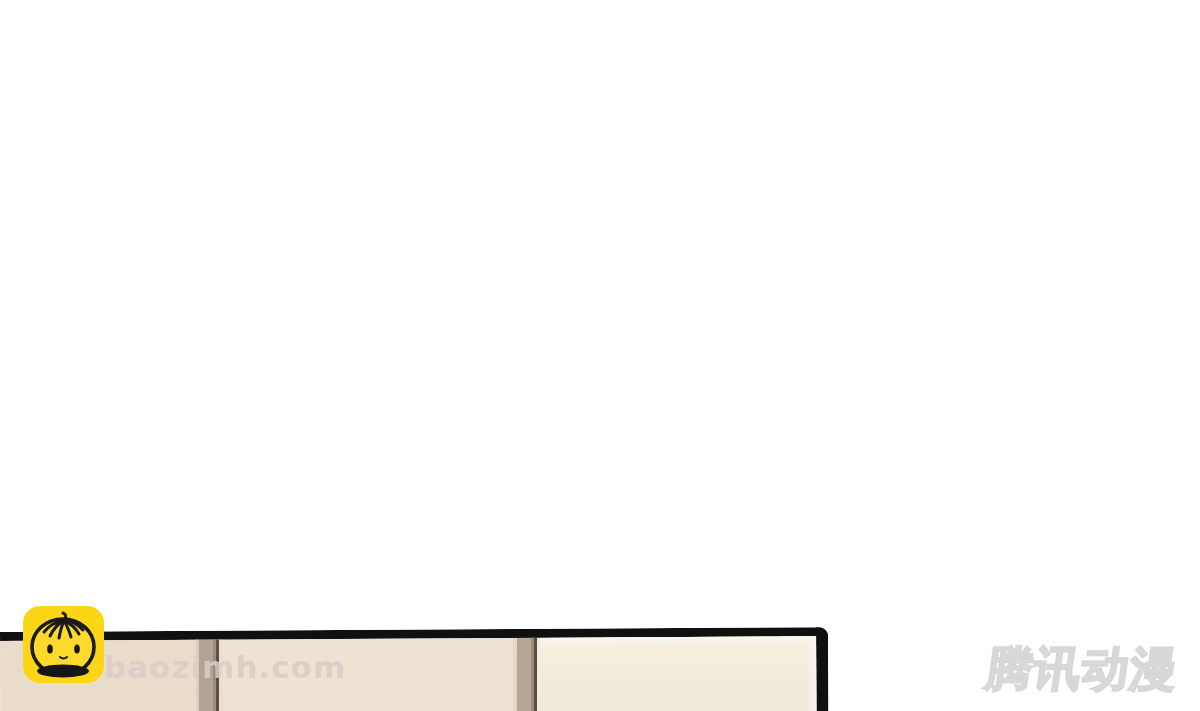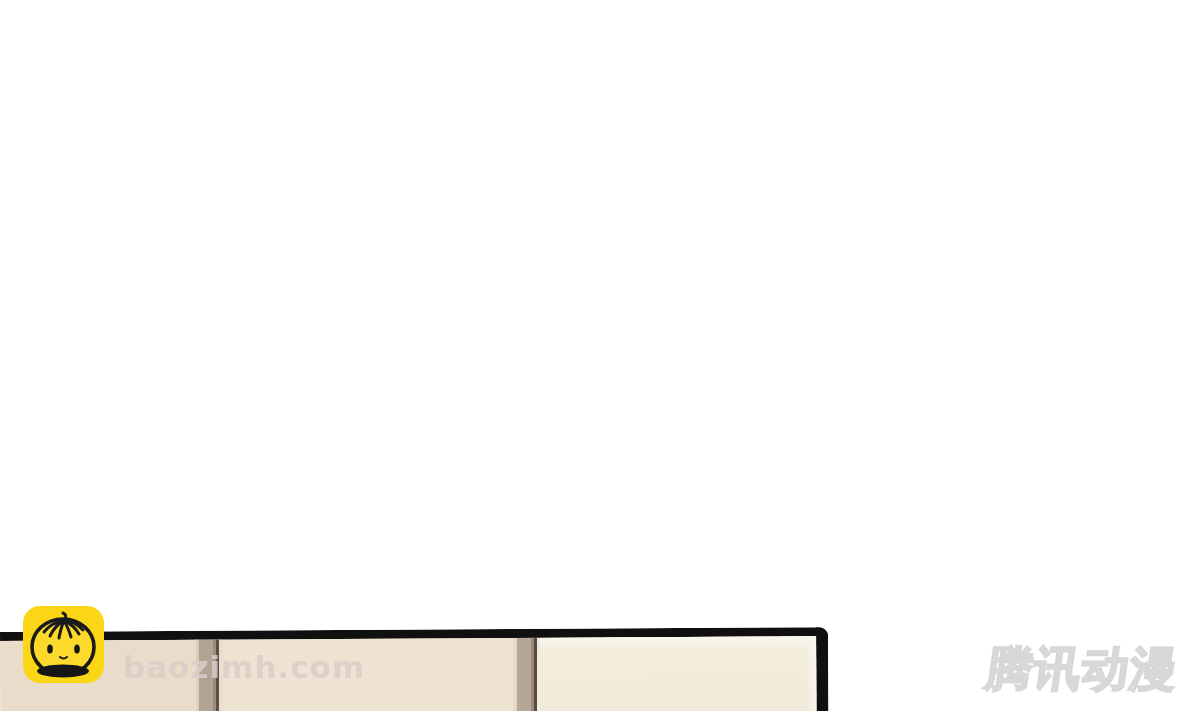--- a/index.html
+++ b/index.html
@@ -53,21 +53,20 @@
     color: rgba(168,168,168,0.88);
     z-index: 20; white-space: nowrap;
     font-family: "DejaVu Sans", "Liberation Sans", sans-serif;
   }
   .wm-url {
     position: absolute; left: 104px; top: 649px;
     font-size: 31px; font-weight: 700; letter-spacing: 1px;
     color: rgba(217,204,200,0.85);
     z-index: 20; white-space: nowrap;
     font-family: "DejaVu Sans", "Liberation Sans", sans-serif;
-    margin-left: 19px;
   }
 
   
   .logo {
     position: absolute; left: 23px; top: 606px;
     width: 81px; height: 77px;
     background: #fbd616;
     border-radius: 17px;
     z-index: 30;
   }

